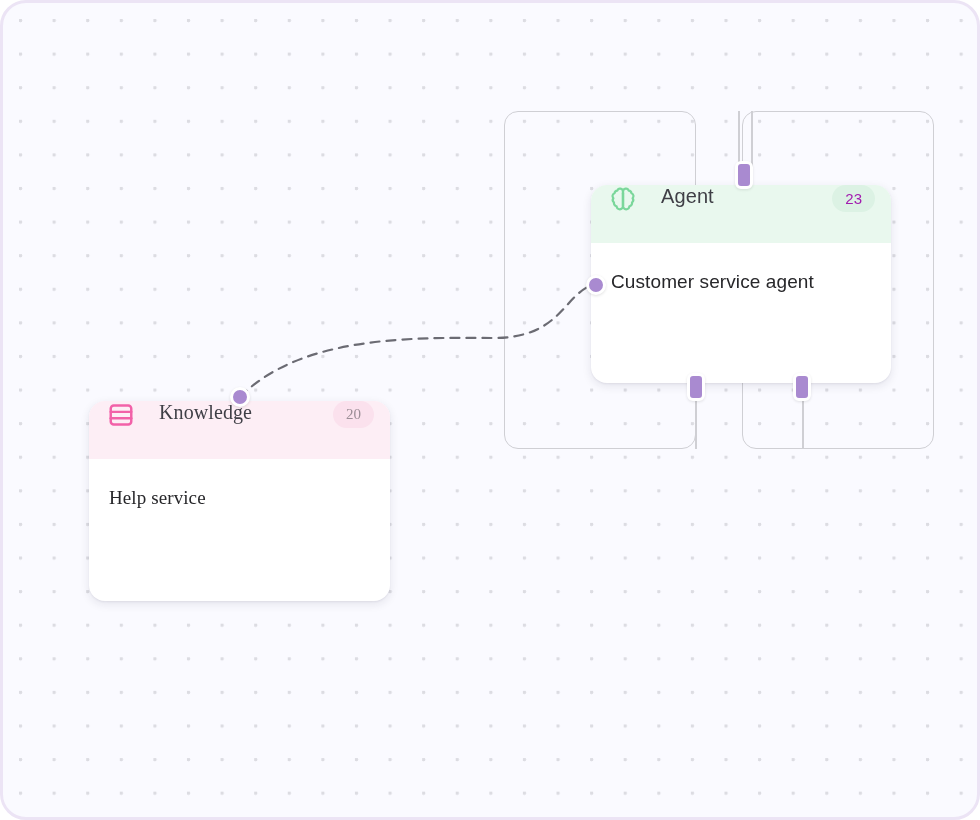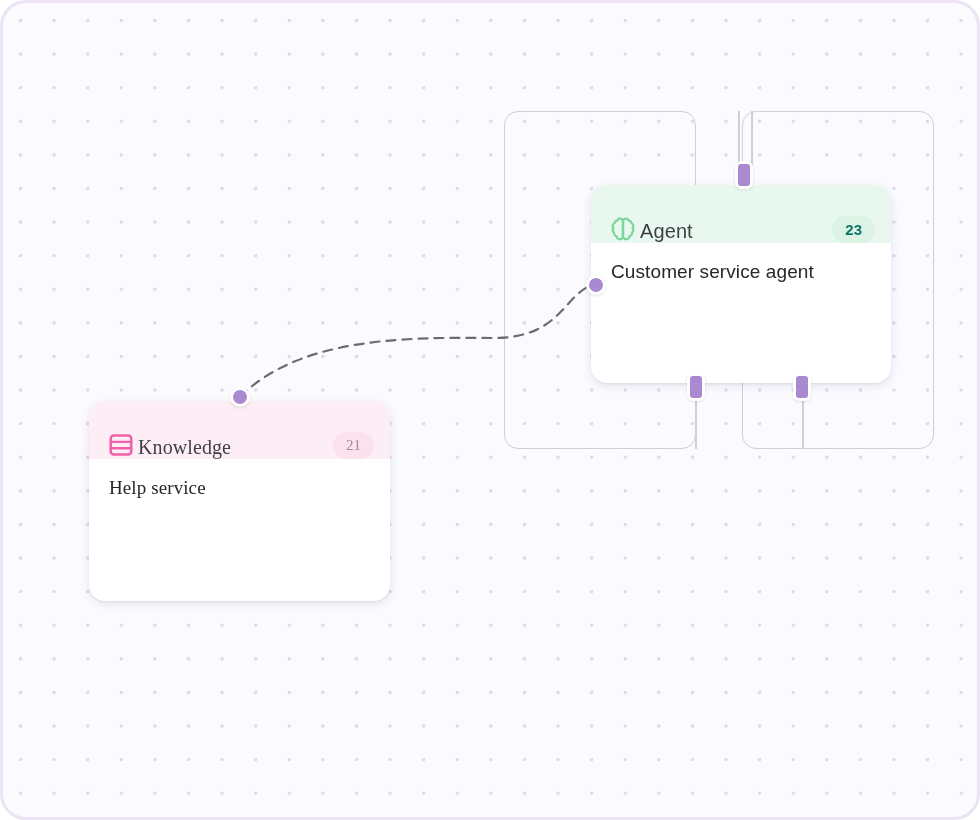--- a/index.html
+++ b/index.html
@@ -49,22 +49,22 @@
   
   .node {
     position: absolute;
     border-radius: 16px;
     background: #ffffff;
     box-shadow: 0 3px 10px rgba(30,25,60,.10), 0 1px 2px rgba(30,25,60,.06);
     overflow: hidden;
   }
   .node-header {
     display: flex;
-    align-items: flex-end;
-    gap: 3px;
+    align-items: flex-start;
+    gap: 24px;
     height: 58px;
     padding: 0 16px 0 18px;
   }
   .node-title {
     font-size: 20px;
     color: #3f3f46;
     letter-spacing: .1px;
     flex: 1;
     white-space: nowrap;
   }
@@ -75,26 +75,27 @@
     color: #8e8e99;
   }
   .node-body {
     padding: 18px 18px 0 20px;
     background: #ffffff;
   }
   .node-body-text {
     font-size: 19px;
     color: #27272a;
     letter-spacing: .1px;
+    margin-top: 10px;
   }
 
   
   #node-agent { left: 588px; top: 182px; width: 300px; height: 198px; }
   #node-agent .node-header { background: #e9f8ee; }
-  #node-agent .node-badge  { background: #dcf2e4; color: #0f766e; font-weight: bold; }
+  #node-agent .node-badge  { background: #dcf2e4; color: #a21caf; }
 
   
   #node-knowledge { left: 86px; top: 398px; width: 301px; height: 200px; font-family: Liberation Serif, serif; }
   #node-knowledge .node-header { background: #fdeef5; }
   #node-knowledge .node-badge  { background: #fbe1ed; color: #9b8e96; }
 
   
   .handle {
     position: absolute;
     width: 18px; height: 28px;
@@ -156,21 +157,21 @@
   <div class="node" id="node-knowledge">
     <div class="node-header">
       <span>
         <svg width="28" height="28" viewBox="0 0 24 24" fill="none" stroke="#f261a8" stroke-width="2.1" stroke-linecap="round" stroke-linejoin="round">
           <rect x="3.2" y="3.8" width="17.6" height="16.4" rx="2.6"></rect>
           <path d="M3.2 9.3h17.6"></path>
           <path d="M3.2 14.8h17.6"></path>
         </svg>
       </span>
       <span class="node-title">Knowledge</span>
-      <span class="node-badge">21</span>
+      <span class="node-badge">20</span>
     </div>
     <div class="node-body">
       <div class="node-body-text">Help service</div>
     </div>
   </div>
 
   <div class="port-dot" style="left:227px; top:384px;"></div>
 
 </div>
 

